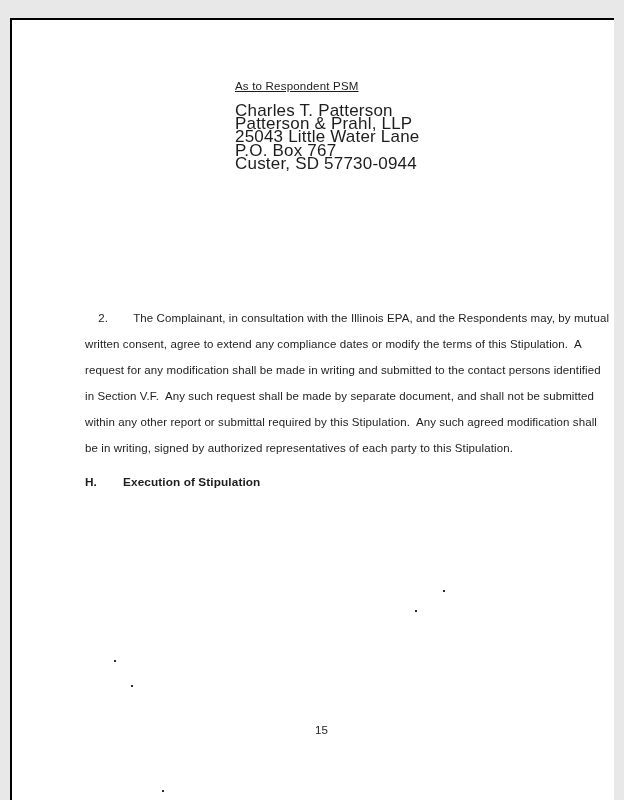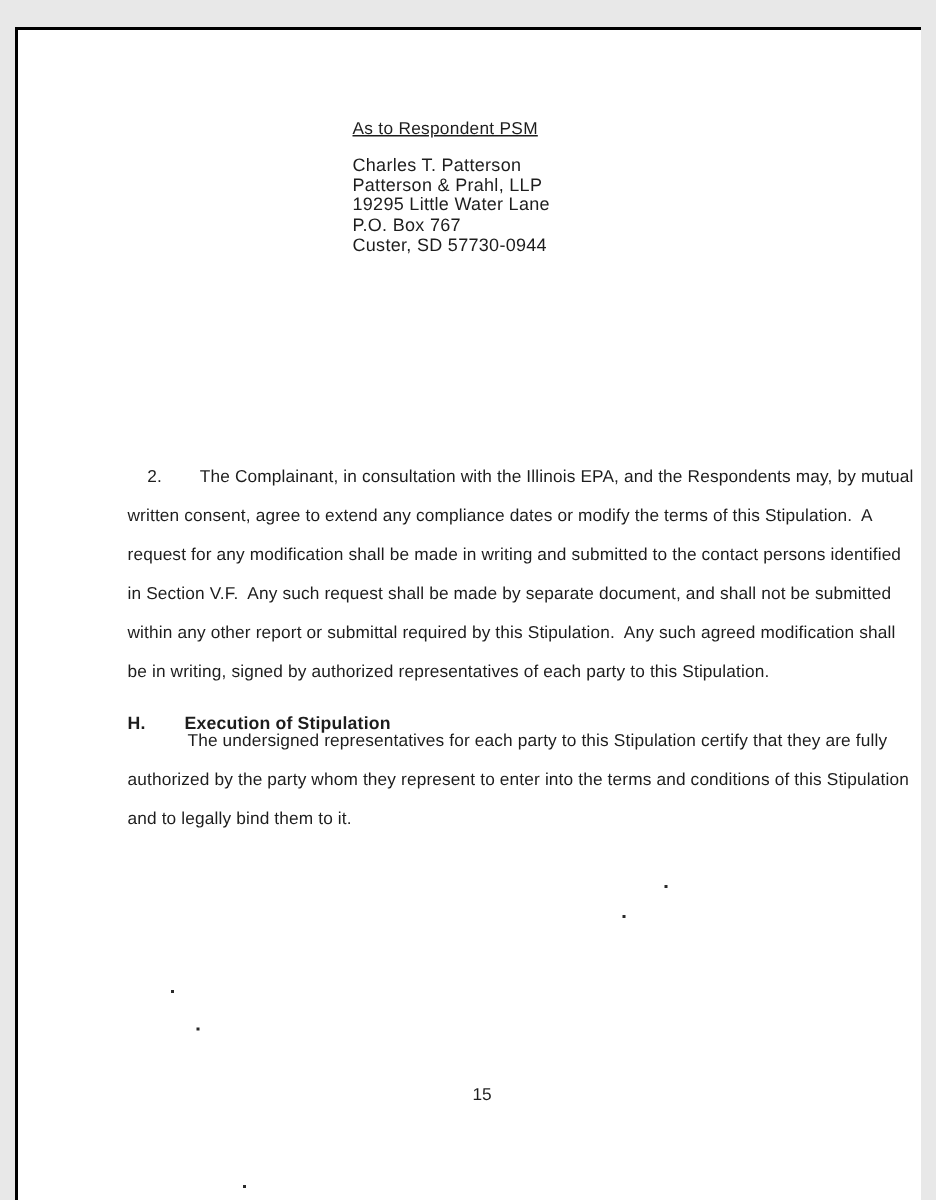--- a/index.html
+++ b/index.html
@@ -36,21 +36,21 @@
   .respondent-title {
     position: absolute;
     top: 62px; left: 225px;
     font-size: 11.5px;
     text-decoration: underline;
     letter-spacing: 0.2px;
   }
   .address-block {
     position: absolute;
     top: 86px; left: 225px;
-    font-size: 12px;
+    font-size: 17px;
     line-height: 13.2px;
     letter-spacing: 0.2px;
   }
   .address-line { white-space: pre; }
 
   .section-heading {
     position: absolute;
     left: 75px;
     width: 525px;
     font-weight: bold;
@@ -107,32 +107,31 @@
   <div class="speck speck-2"></div>
   <div class="speck speck-3"></div>
   <div class="speck speck-4"></div>
   <div class="speck speck-5"></div>
 
   <div class="respondent-title">As to Respondent PSM</div>
 
   <div class="address-block">
     <div class="address-line">Charles T. Patterson</div>
     <div class="address-line">Patterson &amp; Prahl, LLP</div>
-    <div class="address-line">19295 Little Water Lane</div>
+    <div class="address-line">25043 Little Water Lane</div>
     <div class="address-line">P.O. Box 767</div>
     <div class="address-line">Custer, SD 57730-0944</div>
   </div>
 
 
 
   <p class="body-para numbered para-2">
     <span class="para-num">2.</span><span>The Complainant, in consultation with the Illinois EPA, and the Respondents may, by mutual written consent, agree to extend any compliance dates or modify the terms of this Stipulation.  A request for any modification shall be made in writing and submitted to the contact persons identified in Section V.F.  Any such request shall be made by separate document, and shall not be submitted within any other report or submittal required by this Stipulation.  Any such agreed modification shall be in writing, signed by authorized representatives of each party to this Stipulation.</span>
   </p>
 
   <div class="section-heading heading-h">
     <span class="section-label">H.</span><span>Execution of Stipulation</span>
   </div>
 
-  <p class="body-para para-h">The undersigned representatives for each party to this Stipulation certify that they are fully authorized by the party whom they represent to enter into the terms and conditions of this Stipulation and to legally bind them to it.</p>
 
   <div class="page-number">15</div>
 
 </div>
 
 </body></html>

